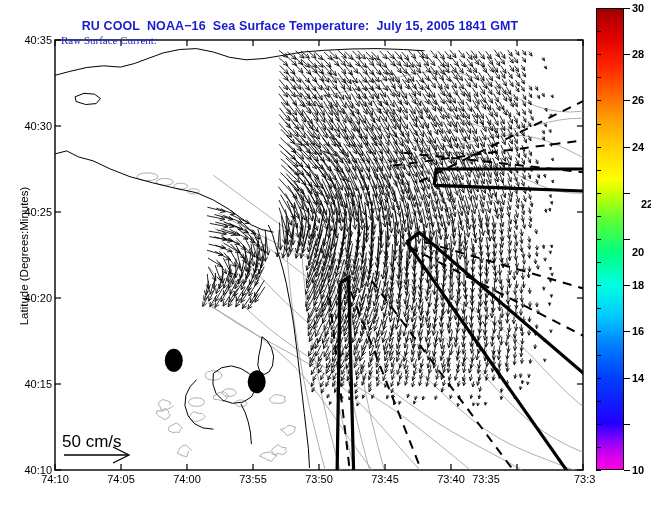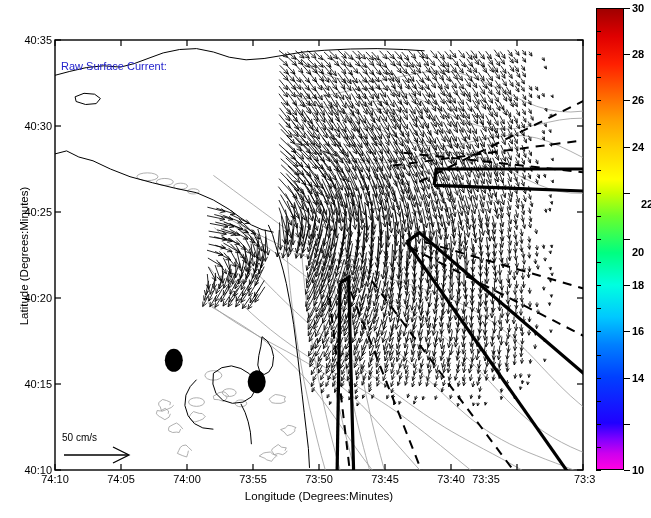--- a/index.html
+++ b/index.html
@@ -6,21 +6,21 @@
   body{width:651px;height:518px;position:relative;overflow:hidden;
        font-family:"Liberation Sans",sans-serif;}
   #root{position:absolute;left:0;top:0;width:651px;height:518px;background:#fff;}
 
   .title{position:absolute;left:0;top:19px;width:600px;text-align:center;
          color:#1a1ad0;font-size:12.5px;font-weight:bold;letter-spacing:.1px;
          white-space:pre;}
 
   .annot{position:absolute;color:#2222cc;font-size:11px;font-weight:normal;
          white-space:pre;z-index:7;}
-  #annot1{left:61px;top:60px;}
+  #annot1{left:61px;top:34px;font-family:Liberation Serif, serif;}
   #annot2{left:61px;top:66px;}
 
   svg{position:absolute;left:0;top:0;}
   #plotsvg{width:651px;height:518px;z-index:4;}
 
   .tick-lbl{position:absolute;font-size:11px;color:#000;white-space:nowrap;}
   .xlbl{transform:translateX(-50%);top:473px;}
   .ylbl{right:0;transform:translateY(-50%);text-align:right;}
   #ytickwrap{position:absolute;left:0;top:0;width:52px;height:408px;}
 
@@ -34,27 +34,28 @@
         background:linear-gradient(to top,
           #ff00e4 0%, #cc00ee 3.4%, #8000ff 6.5%, #2000ff 10%,
           #0040ff 20%, #0080ff 27%, #00c8ff 33%, #00ffe0 40%,
           #00ff80 47%, #6cff2a 55%, #ccff00 60%, #ffff00 63%,
           #ffd000 70%, #ffa000 76%, #ff6000 82%, #ff2000 88%,
           #e00000 94%, #a00000 100%);}
   .cbtick{position:absolute;left:624px;width:6px;height:1px;background:#000;z-index:7;}
   .cblbl{position:absolute;left:632px;font-size:11px;font-weight:bold;color:#000;
          transform:translateY(-50%);z-index:7;white-space:nowrap;}
 
-  .scale-txt{position:absolute;left:62px;top:432px;font-size:10px;color:#000;z-index:7;}
+  .scale-txt{position:absolute;left:62px;top:432px;font-size:17px;color:#000;z-index:7;}
 </style>
 </head>
 <body>
 
 <div id="root">
 
+  <div class="title">RU COOL  NOAA−16  Sea Surface Temperature:  July 15, 2005 1841 GMT</div>
 
   <div class="annot" id="annot1">Raw Surface Current:</div>
 
   <svg id="plotsvg">
     <defs>
       <clipPath id="plotclip">
           <rect x="55" y="40" width="528" height="430"></rect>
         </clipPath>
     </defs>
 
@@ -1940,21 +1941,20 @@
     </div>
   <div id="ytickwrap">
       <div class="tick-lbl ylbl" style="top: 40px; width: 50px;">40:35</div>
       <div class="tick-lbl ylbl" style="top: 126px; width: 50px;">40:30</div>
       <div class="tick-lbl ylbl" style="top: 212px; width: 50px;">40:25</div>
       <div class="tick-lbl ylbl" style="top: 298px; width: 50px;">40:20</div>
       <div class="tick-lbl ylbl" style="top: 384px; width: 50px;">40:15</div>
       <div class="tick-lbl ylbl" style="top: 470px; width: 50px;">40:10</div>
     </div>
 
-  <div class="axtitle" id="xaxis-title">Longitude (Degrees:Minutes)</div>
   <div class="axtitle" id="yaxis-title">Latitude (Degrees:Minutes)</div>
 
   <div id="cbar"></div>
   <div id="cbwrap">
       <div class="cbtick" style="top: 8px;"></div>
       <div class="cblbl" style="top: 8px;">30</div>
       <div class="cbtick" style="top: 54.2px;"></div>
       <div class="cblbl" style="top: 54.2px;">28</div>
       <div class="cbtick" style="top: 100.4px;"></div>
       <div class="cblbl" style="top: 100.4px;">26</div>

